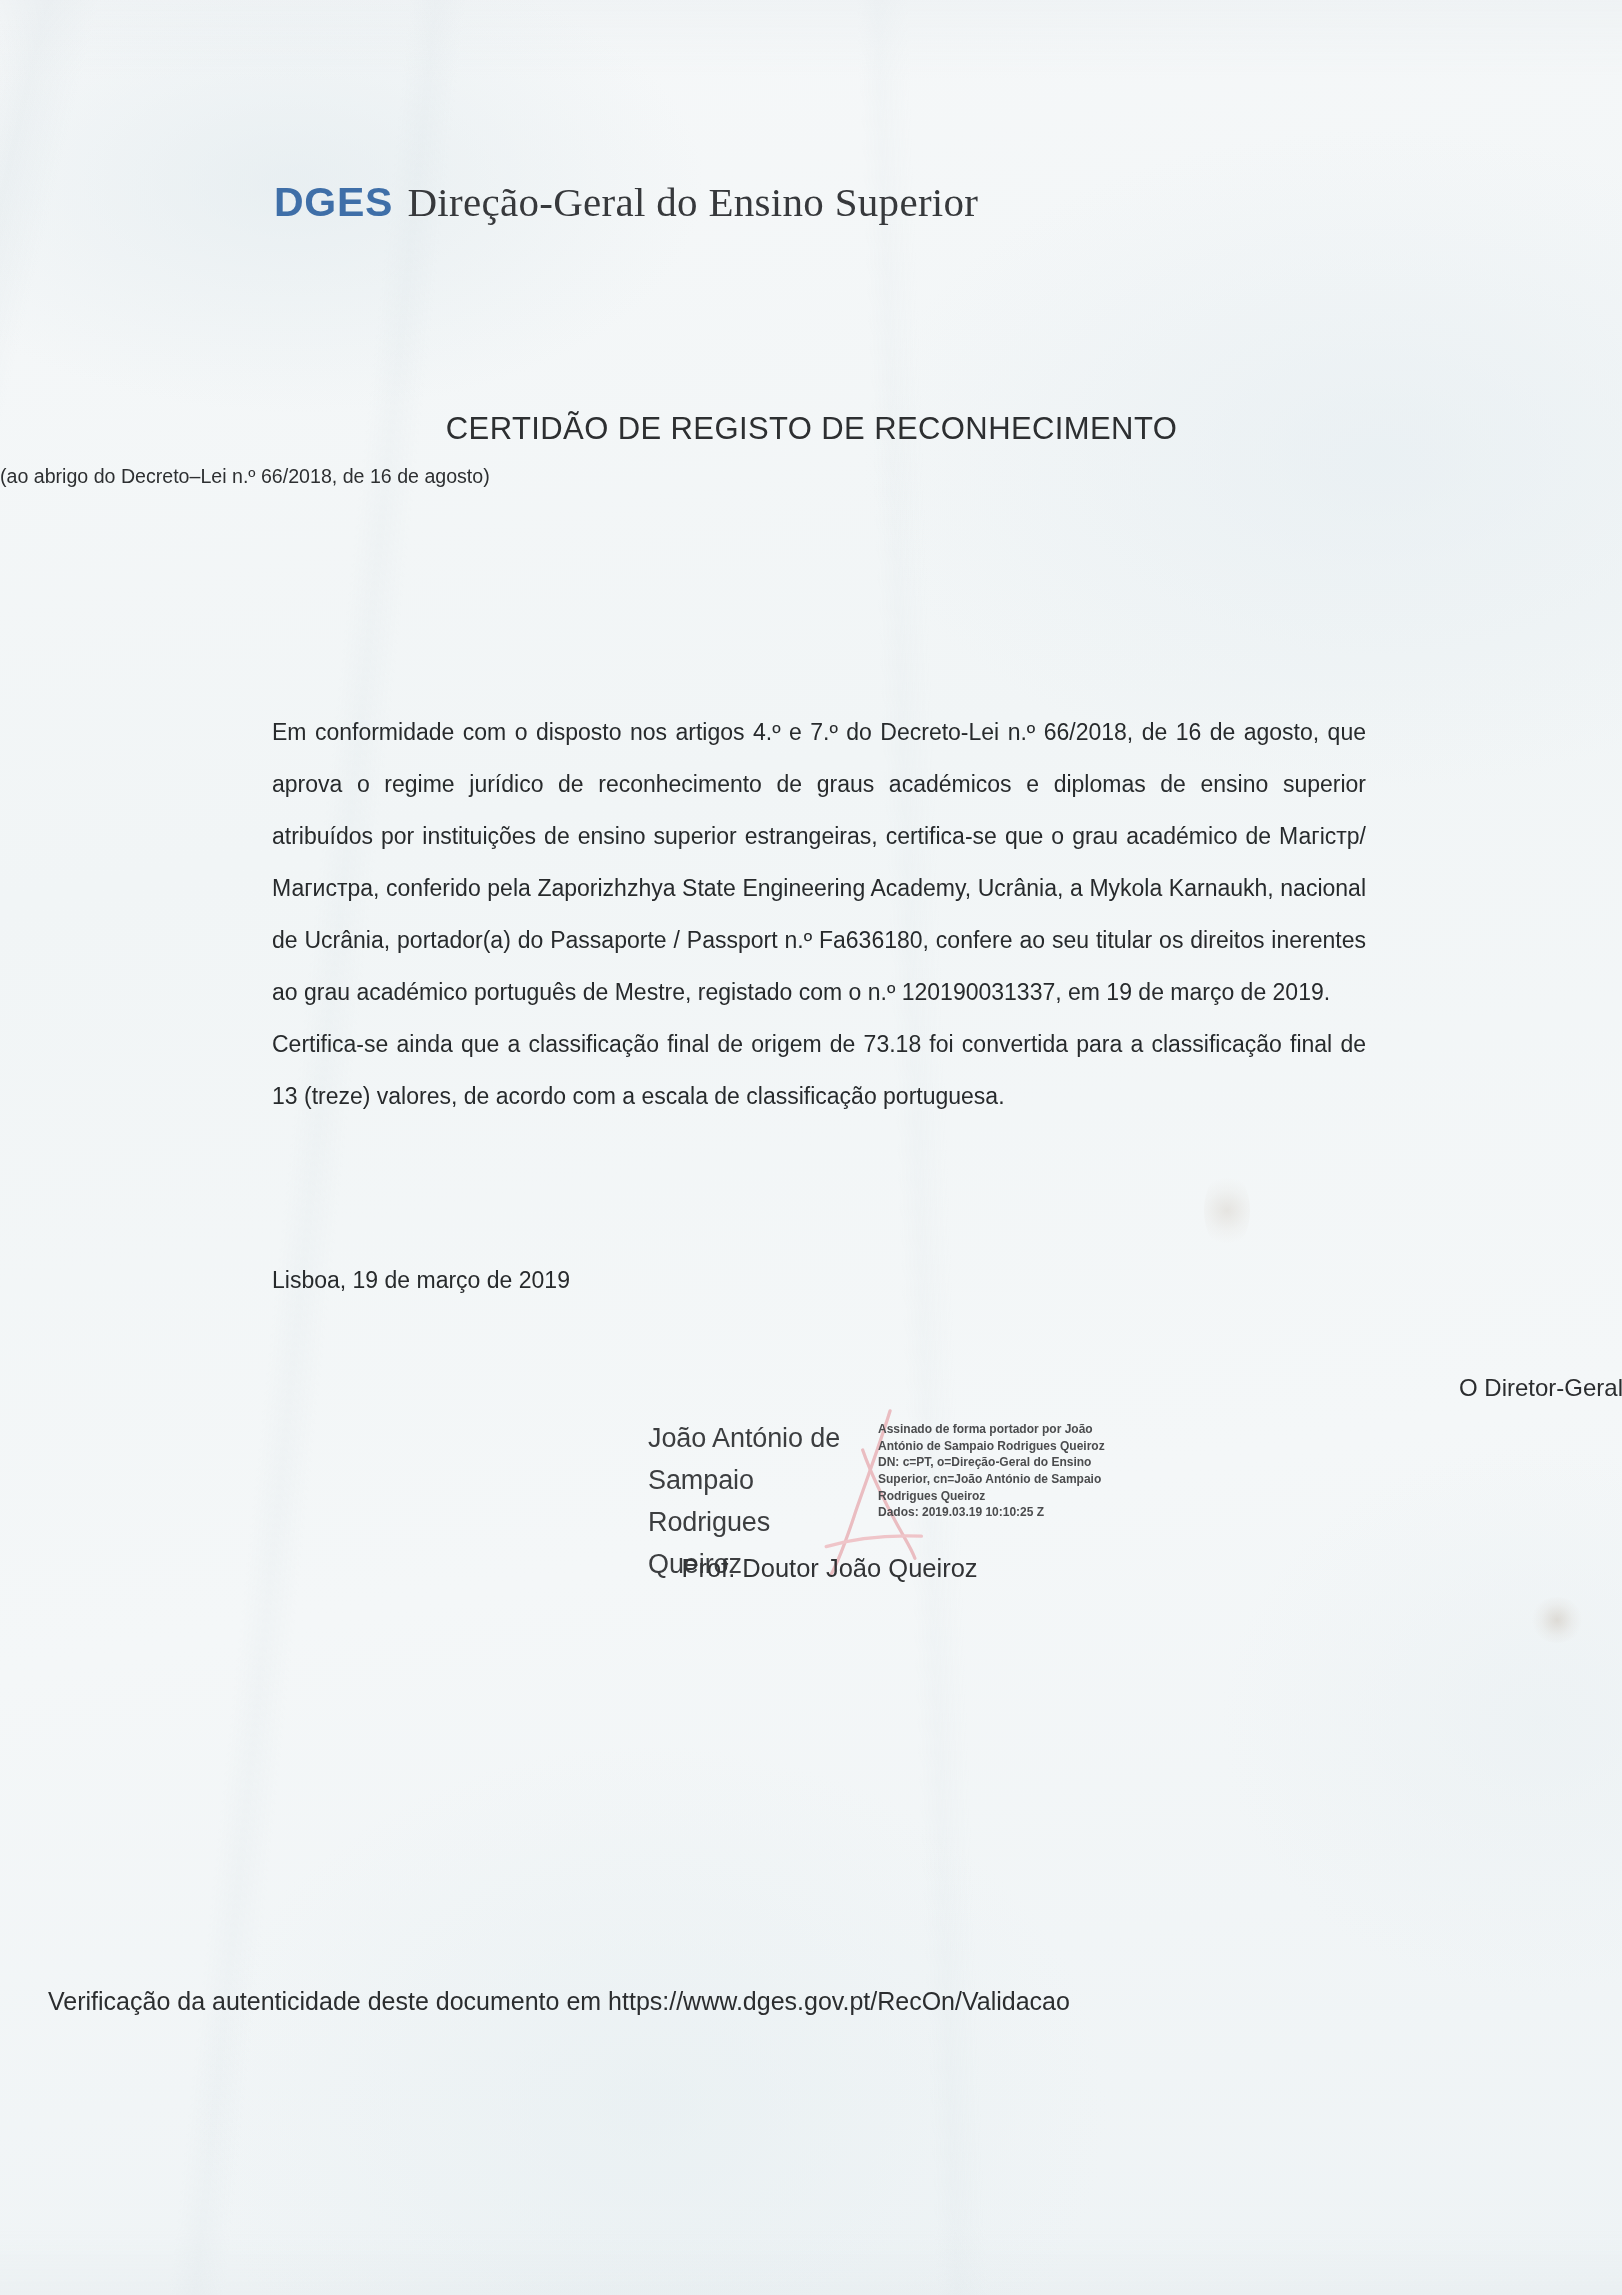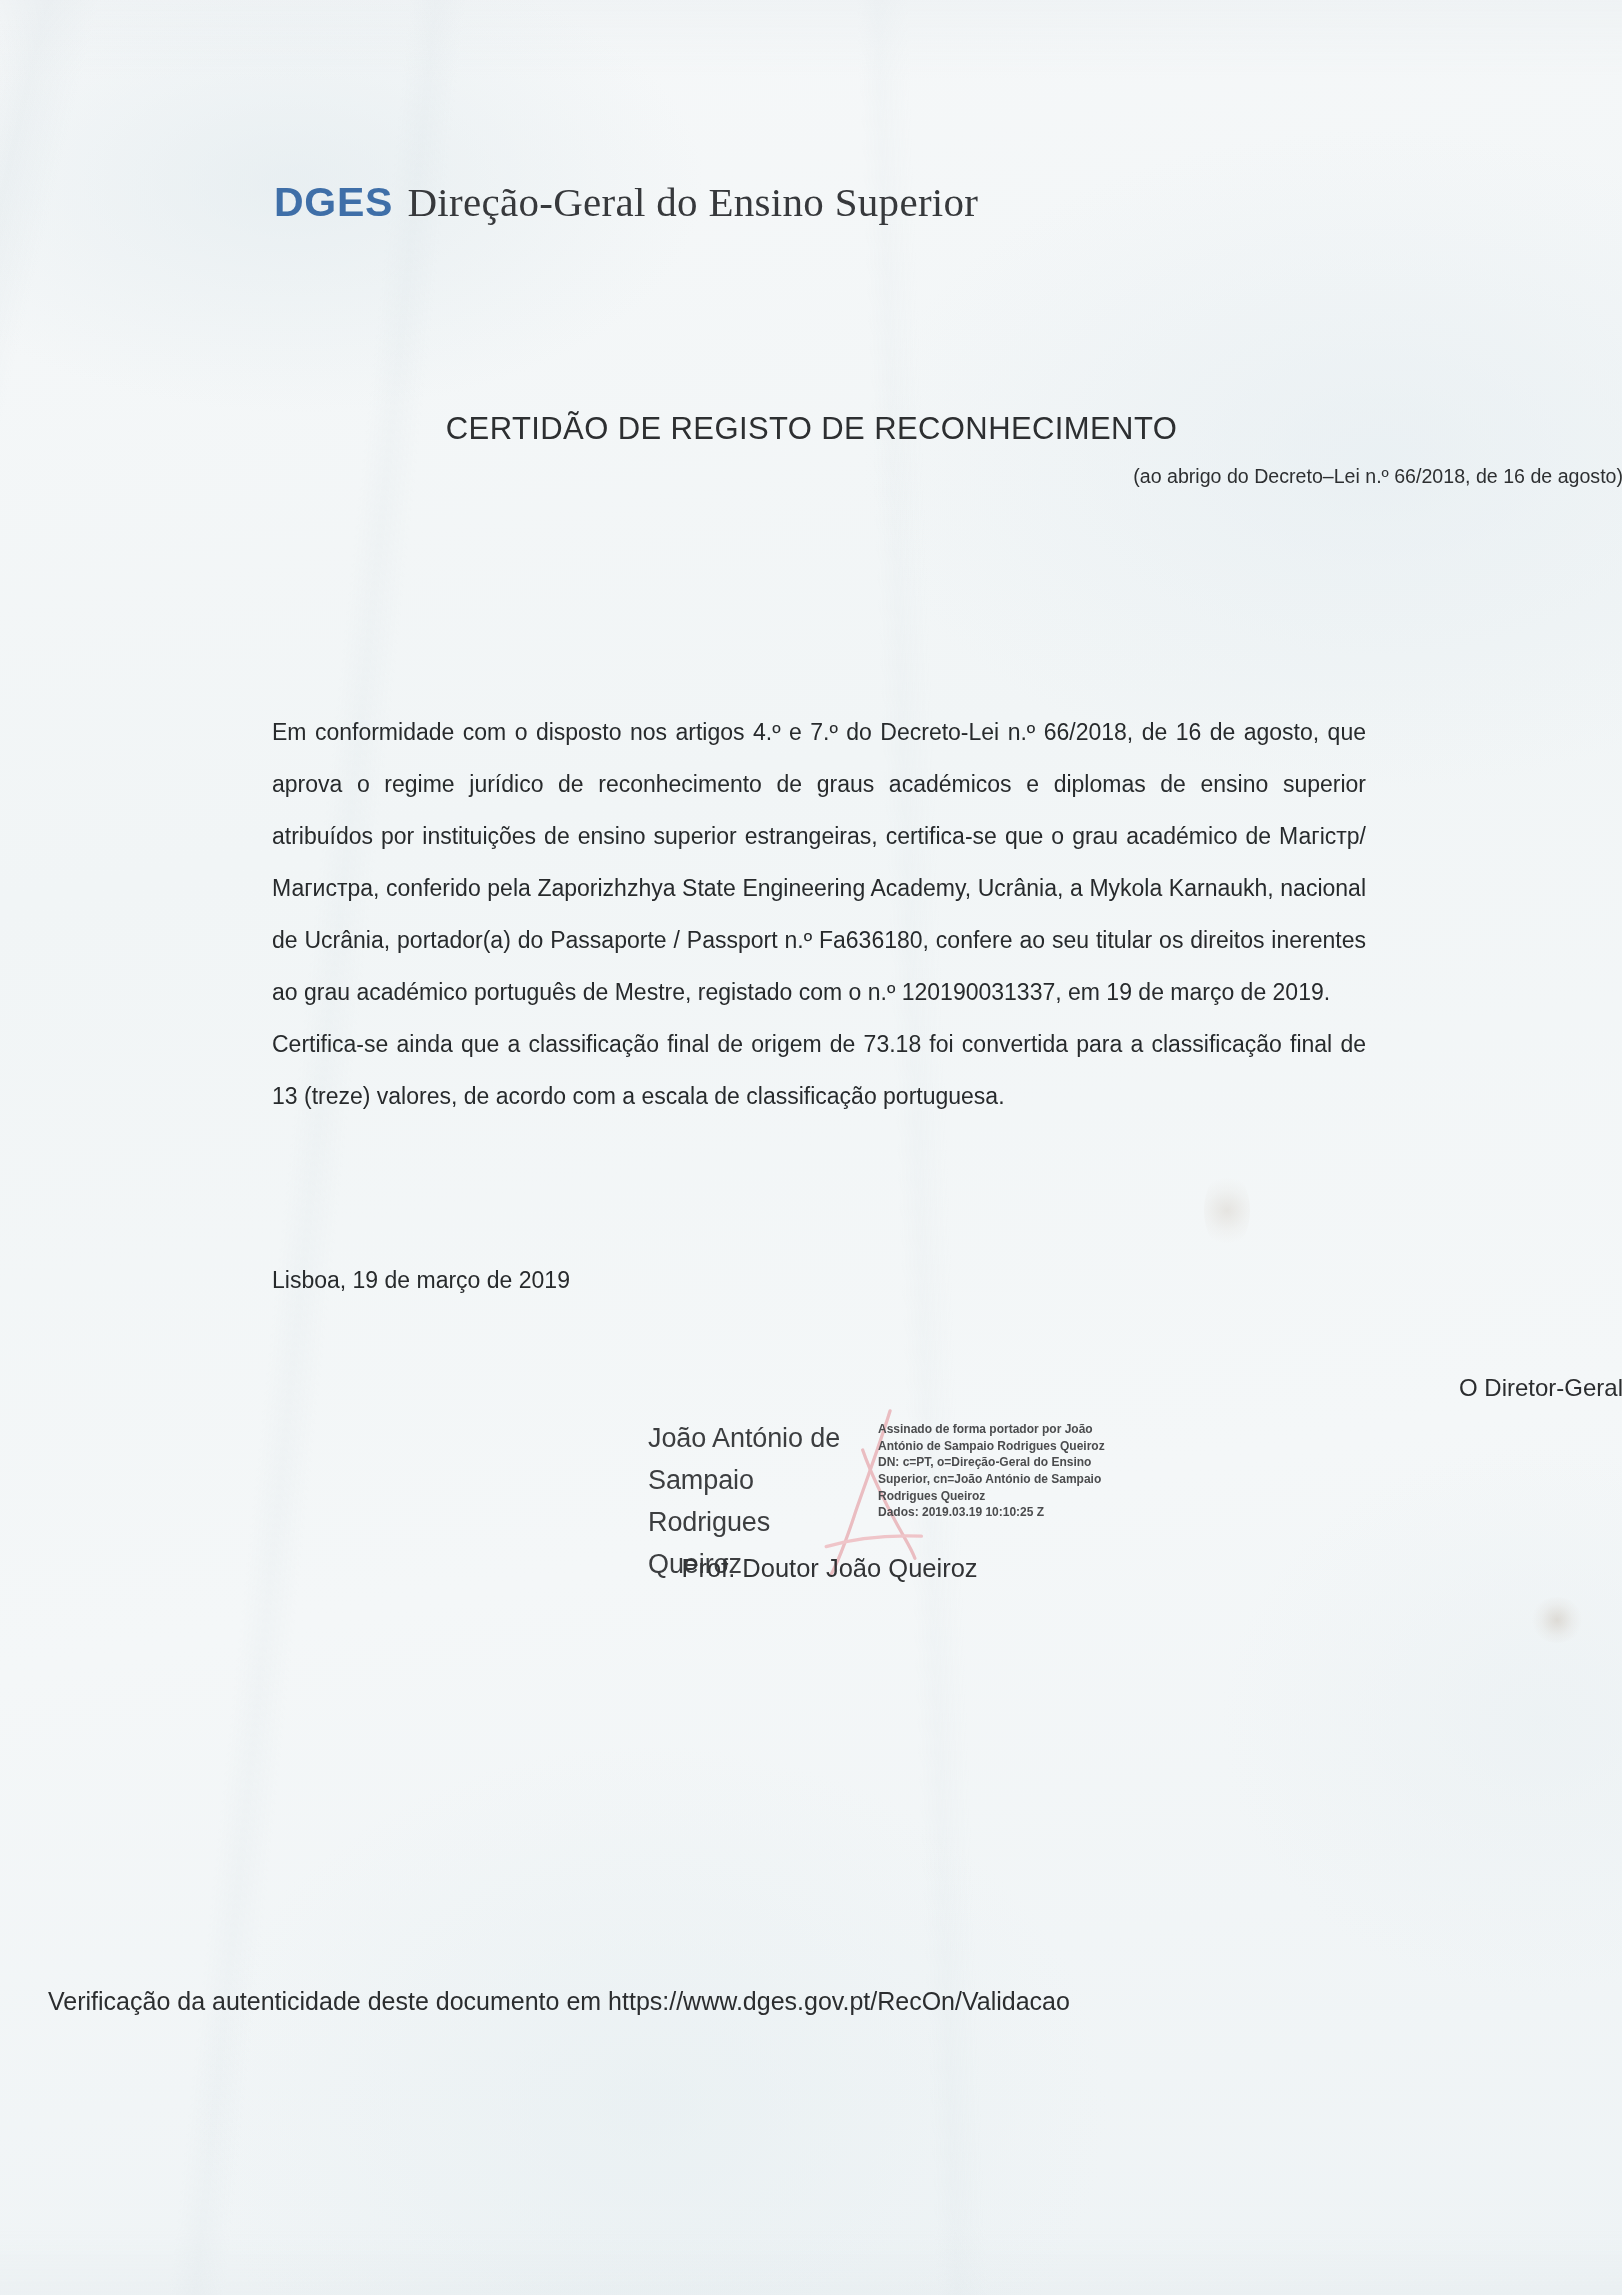--- a/index.html
+++ b/index.html
@@ -83,21 +83,21 @@
     font-size: 31px;
     letter-spacing: 0.4px;
     color: #2d2f31;
     font-family: "Liberation Sans", sans-serif;
   }
   .doc-subtitle {
     position: absolute;
     left: 0;
     right: 0;
     top: 465px;
-    text-align: right;
+    text-align: left;
     font-size: 19.6px;
     color: #2d2f31;
     font-family: "Liberation Sans", sans-serif;
   }
 
   
   .body-block {
     position: absolute;
     left: 272px;
     top: 706px;

